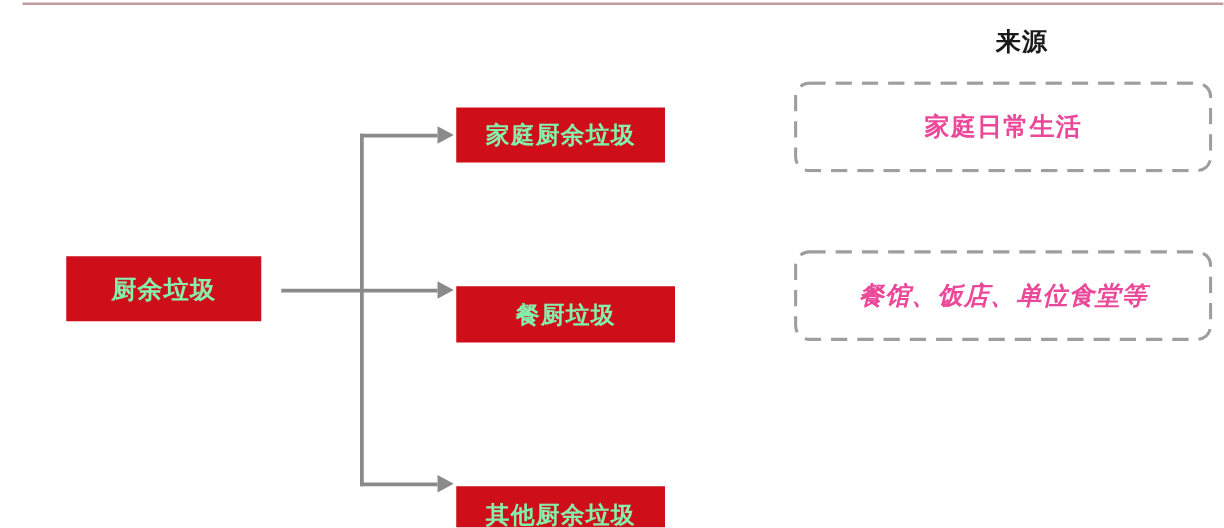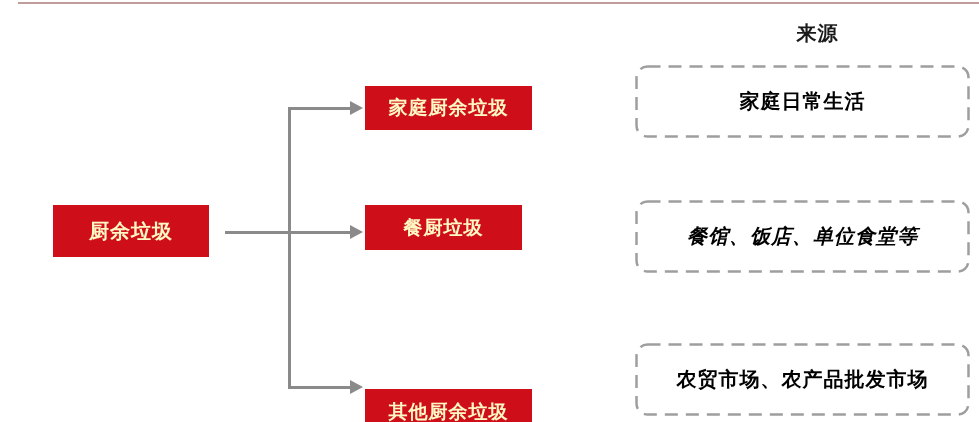--- a/index.html
+++ b/index.html
@@ -19,30 +19,30 @@
     position: absolute;
     left: 18px; top: 2px;
     width: 961px; height: 2px;
     background: #c09c9c;
   }
 
   
   .node {
     position: absolute;
     background: #ce0e19;
-    color: #fef9c3;
+    color: #86efac;
     font-weight: bold;
     display: flex;
     align-items: center;
     justify-content: center;
     letter-spacing: 1px;
   }
   .node-root  { left: 53px;  top: 205px; width: 156px; height: 52px; font-size: 20px; }
   .node-b1    { left: 365px; top: 86px;  width: 167px; height: 44px; font-size: 19px; }
-  .node-b2    { left: 365px; top: 205px; width: 157px; height: 45px; font-size: 19px; }
+  .node-b2    { left: 365px; top: 229px; width: 175px; height: 45px; font-size: 19px; }
   .node-b3    { left: 365px; top: 365px; width: 167px; height: 45px; font-size: 19px; margin-top: 24px; }
 
   
   .line {
     position: absolute;
     background: #8a8a8a;
   }
   .line-root-to-b2 { left: 225px; top: 231px; width: 125px; height: 3px; }
   .line-vertical   { left: 288px; top: 107px; width: 3px;   height: 282px; }
   .line-arrow1     { left: 288px; top: 107px; width: 62px;  height: 3px; }
@@ -87,21 +87,21 @@
   }
   .source-label {
     position: absolute;
     left: 0; top: 0;
     width: 100%; height: 100%;
     display: flex;
     align-items: center;
     justify-content: center;
     font-size: 20px;
     font-weight: bold;
-    color: #000000;
+    color: #ec4899;
     letter-spacing: 1px;
   }
 </style>
 </head>
 <body>
 
 <div class="stage">
 
   <div class="top-line"></div>
 
@@ -136,20 +136,14 @@
     <div class="source-label">家庭日常生活</div>
   </div>
 
   <div class="source-box src2">
     <svg viewBox="0 0 335 73">
       <rect x="1.5" y="1.5" width="332" height="70" rx="11" fill="none" stroke="#9e9e9e" stroke-width="2.5" stroke-dasharray="13 8"></rect>
     </svg>
     <div class="source-label">餐馆、饭店、单位食堂等</div>
   </div>
 
-  <div class="source-box src3">
-    <svg viewBox="0 0 335 73">
-      <rect x="1.5" y="1.5" width="332" height="70" rx="11" fill="none" stroke="#9e9e9e" stroke-width="2.5" stroke-dasharray="13 8"></rect>
-    </svg>
-    <div class="source-label">农贸市场、农产品批发市场</div>
-  </div>
 
 </div>
 
 </body></html>

